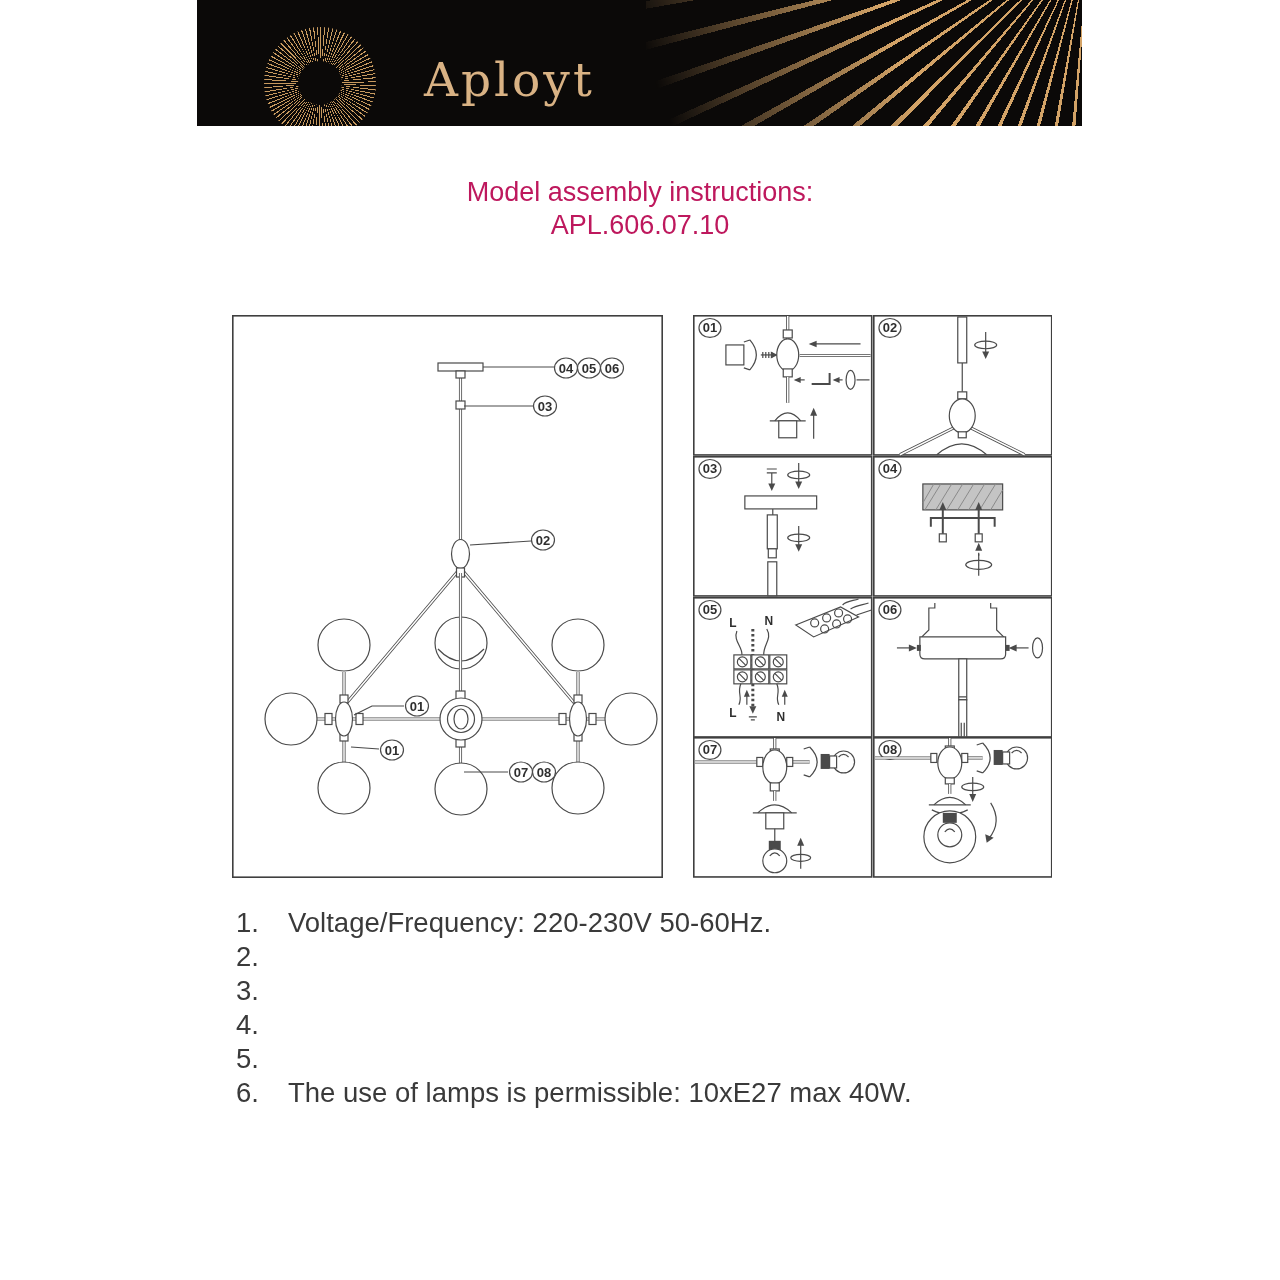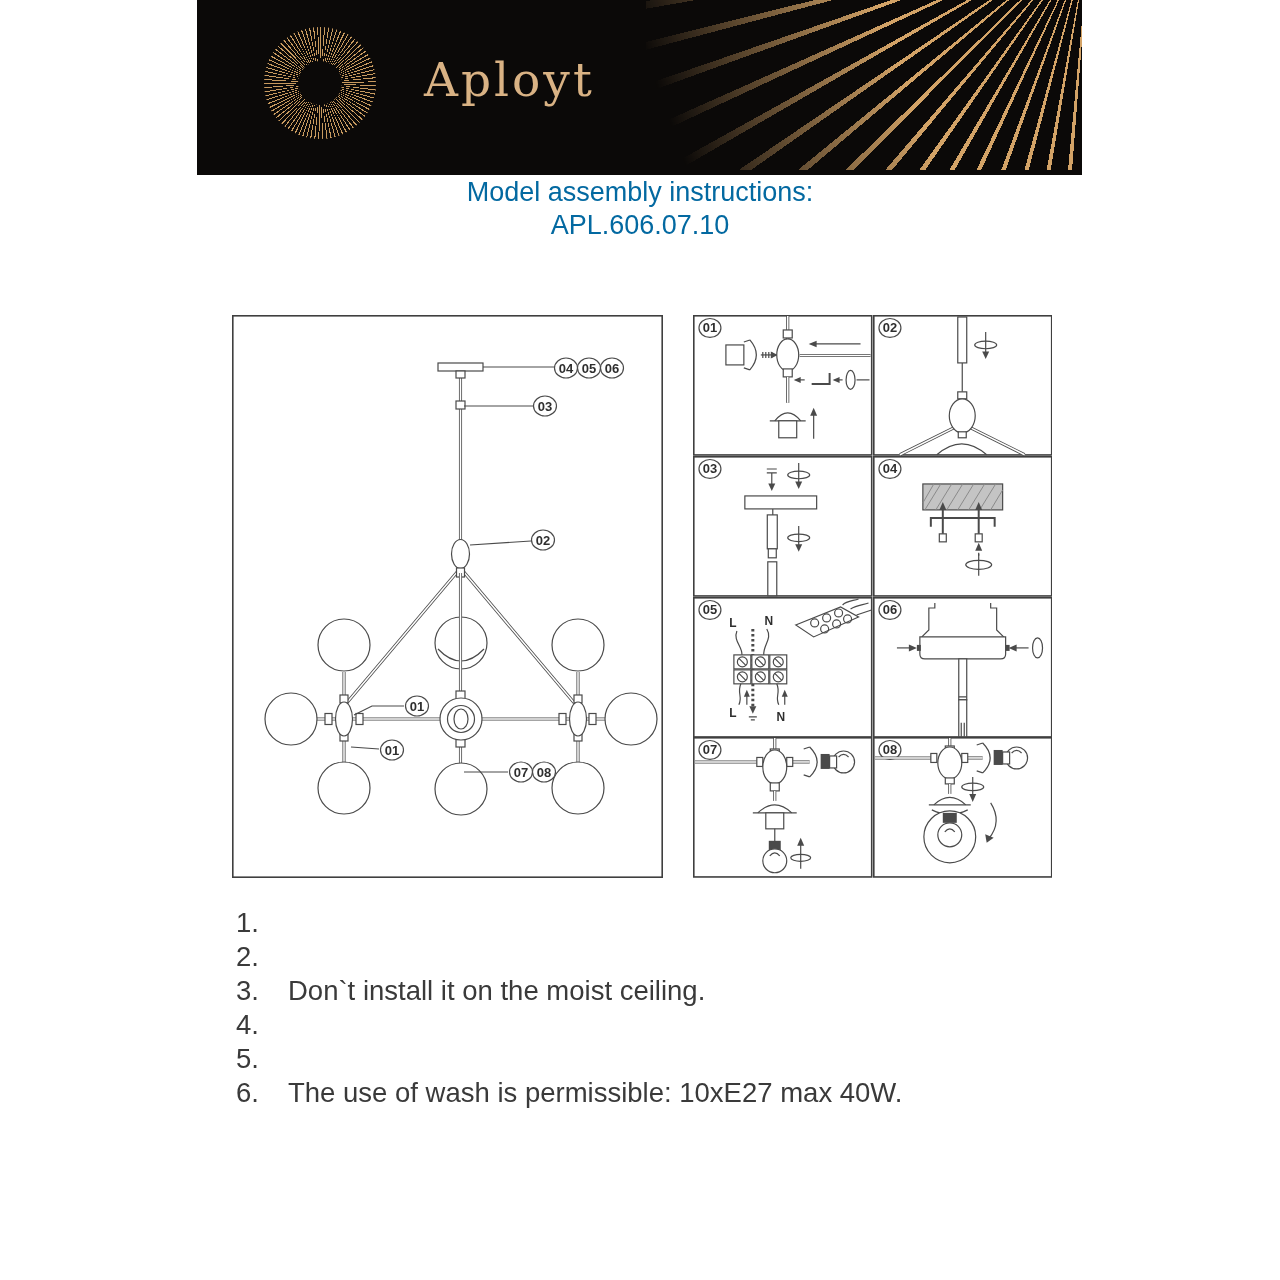--- a/index.html
+++ b/index.html
@@ -1,32 +1,32 @@
 <!DOCTYPE html>
 <html><head>
 <meta charset="utf-8">
 <style>
   html,body{margin:0;padding:0;background:#ffffff;}
   .page{position:relative;width:1280px;height:1280px;background:#ffffff;overflow:hidden;
         font-family:"Liberation Sans",sans-serif;color:#3a3a3a;}
 
   
-  .banner{position:absolute;left:197px;top:0;width:885px;height:175px;background:#0b0908;overflow:hidden;}
+  .banner{position:absolute;left:197px;top:0;width:885px;height:126px;background:#0b0908;overflow:hidden;}
   .sunburst{position:absolute;left:67px;top:27px;width:112px;height:112px;border-radius:50%;
             background:repeating-conic-gradient(#c89a5f 0deg 1.15deg, rgba(0,0,0,0) 1.15deg 4.2deg);}
   .sunburst::after{content:"";position:absolute;inset:34px;border-radius:50%;background:#0b0908;}
   .brand{position:absolute;left:227px;top:52px;font-family:"DejaVu Serif",serif;font-size:47px;
          color:#d9b284;letter-spacing:3px;font-weight:400;}
   .rays{position:absolute;right:-4px;top:-8px;width:440px;height:178px;
         background:repeating-conic-gradient(from 150deg at 101% -34%, rgba(0,0,0,0) 0deg 4.1deg, #d3a367 4.1deg 5.05deg);
         -webkit-mask-image:linear-gradient(250deg,#000 42%,rgba(0,0,0,0) 92%);
         mask-image:linear-gradient(250deg,#000 42%,rgba(0,0,0,0) 92%);}
 
   
-  .title{position:absolute;left:0;right:0;top:176px;text-align:center;font-size:27px;line-height:33px;color:#0369a1;}
+  .title{position:absolute;left:0;right:0;top:176px;text-align:center;font-size:27px;line-height:33px;color:#be185d;}
 
   
   .main-svg{position:absolute;left:232px;top:315px;}
   .grid{position:absolute;left:693px;top:315px;width:359px;height:563px;
         display:grid;grid-template-columns:1fr 1fr;grid-template-rows:1fr 1fr 1fr 1fr;}
   .grid svg{width:100%;height:100%;display:block;}
 
   
   .bd{fill:none;stroke:#3f3f3f;stroke-width:1.6;}
   .o{stroke:#4a4a4a;stroke-width:3.1;fill:none;}
@@ -403,33 +403,33 @@
       <circle class="wf" cx="77" cy="98" r="12"></circle>
       <path class="s" d="M72,95 Q77,89 82,95"></path>
       <path class="s" d="M118,66 Q130,85 116,102"></path>
       <path class="dk" d="M114,106 L112.5,97.5 L121,101 Z"></path>
     </svg>
   </div>
 
   <div class="list">
     <div class="item">
       <span class="num">1.</span>
+      <span>Voltage/Frequency: 220-230V 50-60Hz.</span>
       </div>
     <div class="item">
       <span class="num">2.</span>
       </div>
     <div class="item">
       <span class="num">3.</span>
-      <span>Don`t install it on the moist ceiling.</span>
       </div>
     <div class="item">
       <span class="num">4.</span>
       </div>
     <div class="item">
       <span class="num">5.</span>
       </div>
     <div class="item">
       <span class="num">6.</span>
-      <span>The use of wash is permissible: 10xE27 max 40W.</span>
+      <span>The use of lamps is permissible: 10xE27 max 40W.</span>
       </div>
   </div>
 
 </div>
 
 </body></html>

